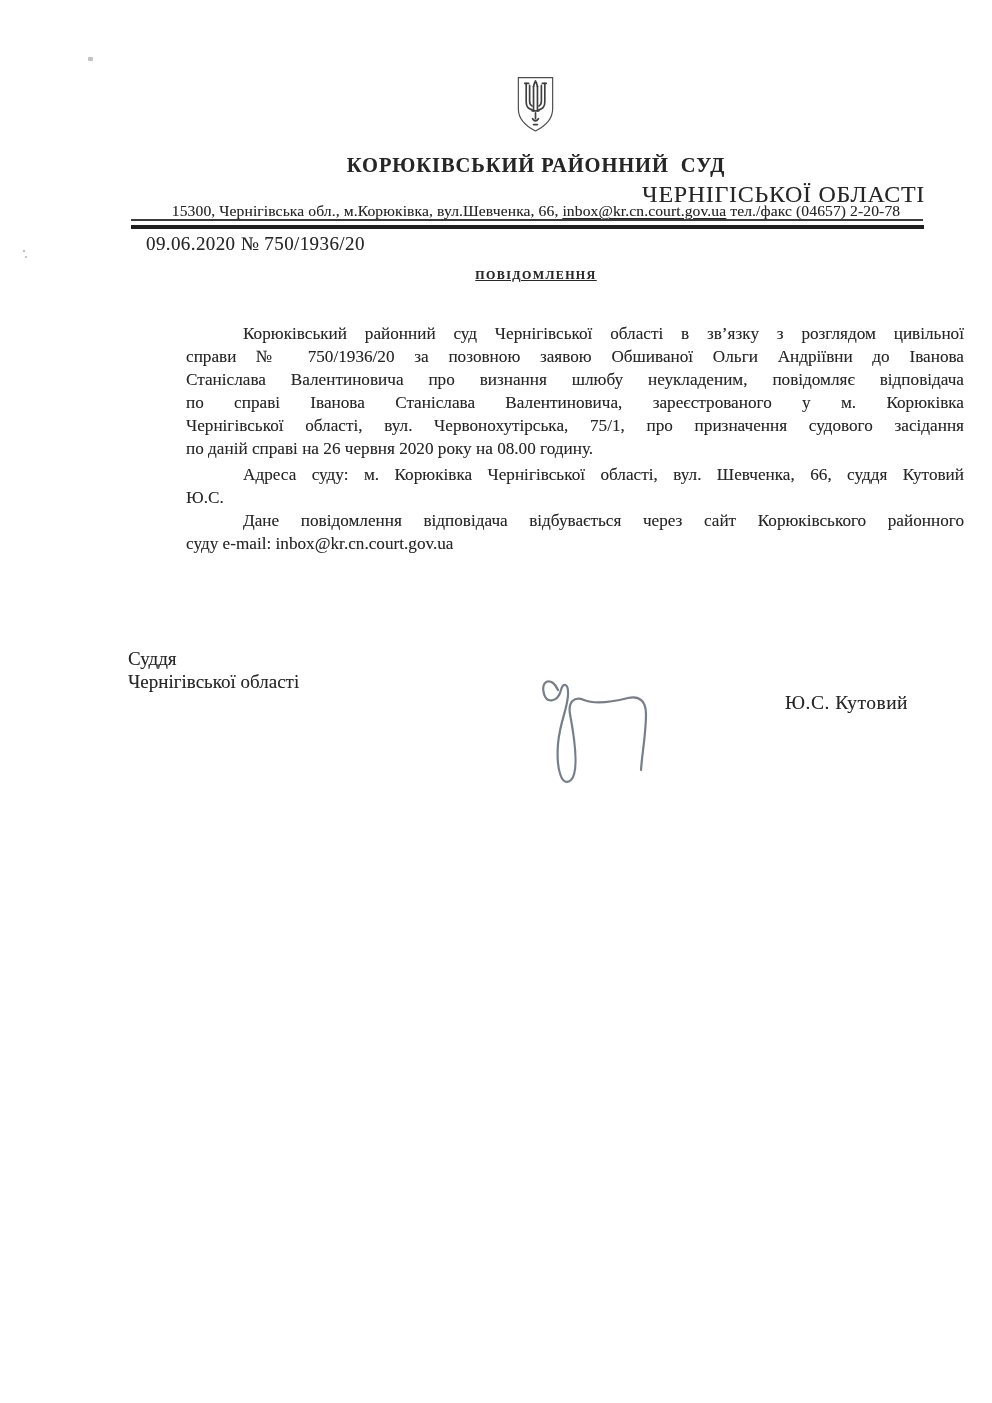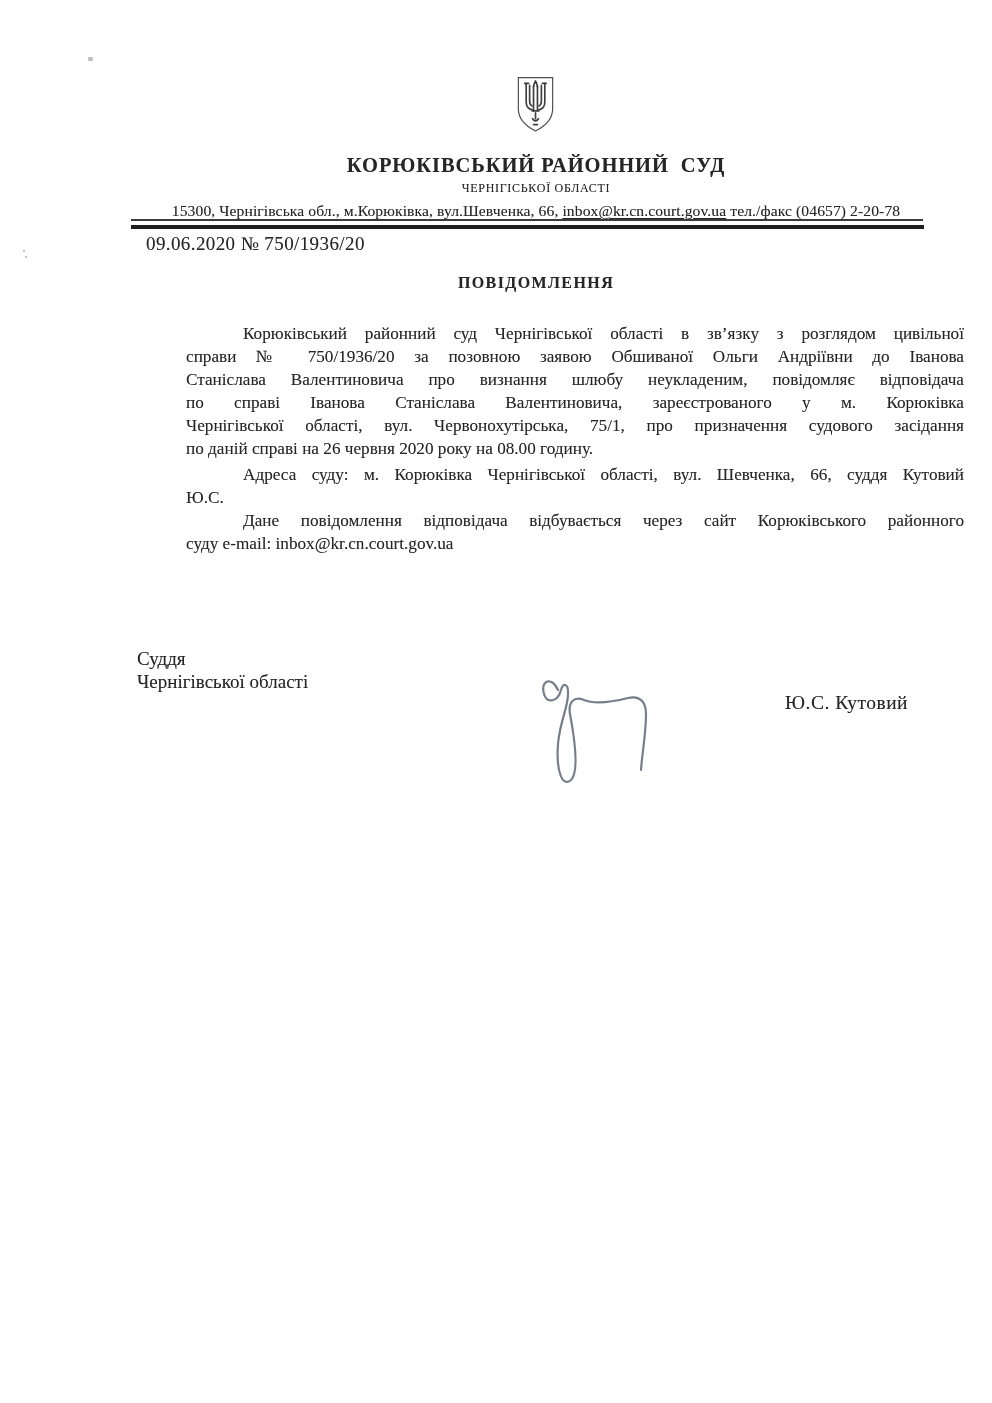--- a/index.html
+++ b/index.html
@@ -27,23 +27,24 @@
   }
   .court-name {
     top: 154px;
     font-weight: bold;
     font-size: 20.5px;
     letter-spacing: 0.9px;
     white-space: pre;
   }
   .court-region {
     top: 181px;
-    font-size: 12px;
+    font-size: 24px;
     letter-spacing: 0.7px;
     white-space: pre;
+    text-align: right;
   }
   .contact-line {
     top: 202px;
     font-size: 15.6px;
     letter-spacing: 0.1px;
     white-space: nowrap;
   }
   .contact-line .email { text-decoration: underline; text-underline-offset: 2px; }
 
   .rule-thin {
@@ -61,45 +62,46 @@
   .ref-line {
     position: absolute;
     left: 146px; top: 233px;
     font-size: 19px;
     letter-spacing: 0.4px;
     white-space: nowrap;
   }
 
   
   .doc-title {
-    top: 274px;
+    top: 268px;
     font-weight: bold;
-    font-size: 16px;
+    font-size: 12px;
     letter-spacing: 1.4px;
+    text-decoration: underline;
   }
 
   
   .body-text {
     position: absolute;
     left: 147px; top: 322px;
     width: 778px;
     font-size: 17.2px;
     line-height: 23px;
     margin-left: 39px;
   }
   .bline { min-height: 23px; }
   .bline.fill { text-align: justify; text-align-last: justify; }
   .bline.ind { text-indent: 57px; }
   .bline.gap { margin-top: 3px; }
   .bline .b { font-weight: normal; }
 
   
   .signoff {
     position: absolute;
-    left: 137px; top: 647px;
+    left: 128px; top: 647px;
     font-size: 19px;
     line-height: 23px;
   }
   .judge-name {
     position: absolute;
     left: 785px; top: 692px;
     font-size: 19.5px;
     letter-spacing: 0.5px;
     white-space: nowrap;
   }

